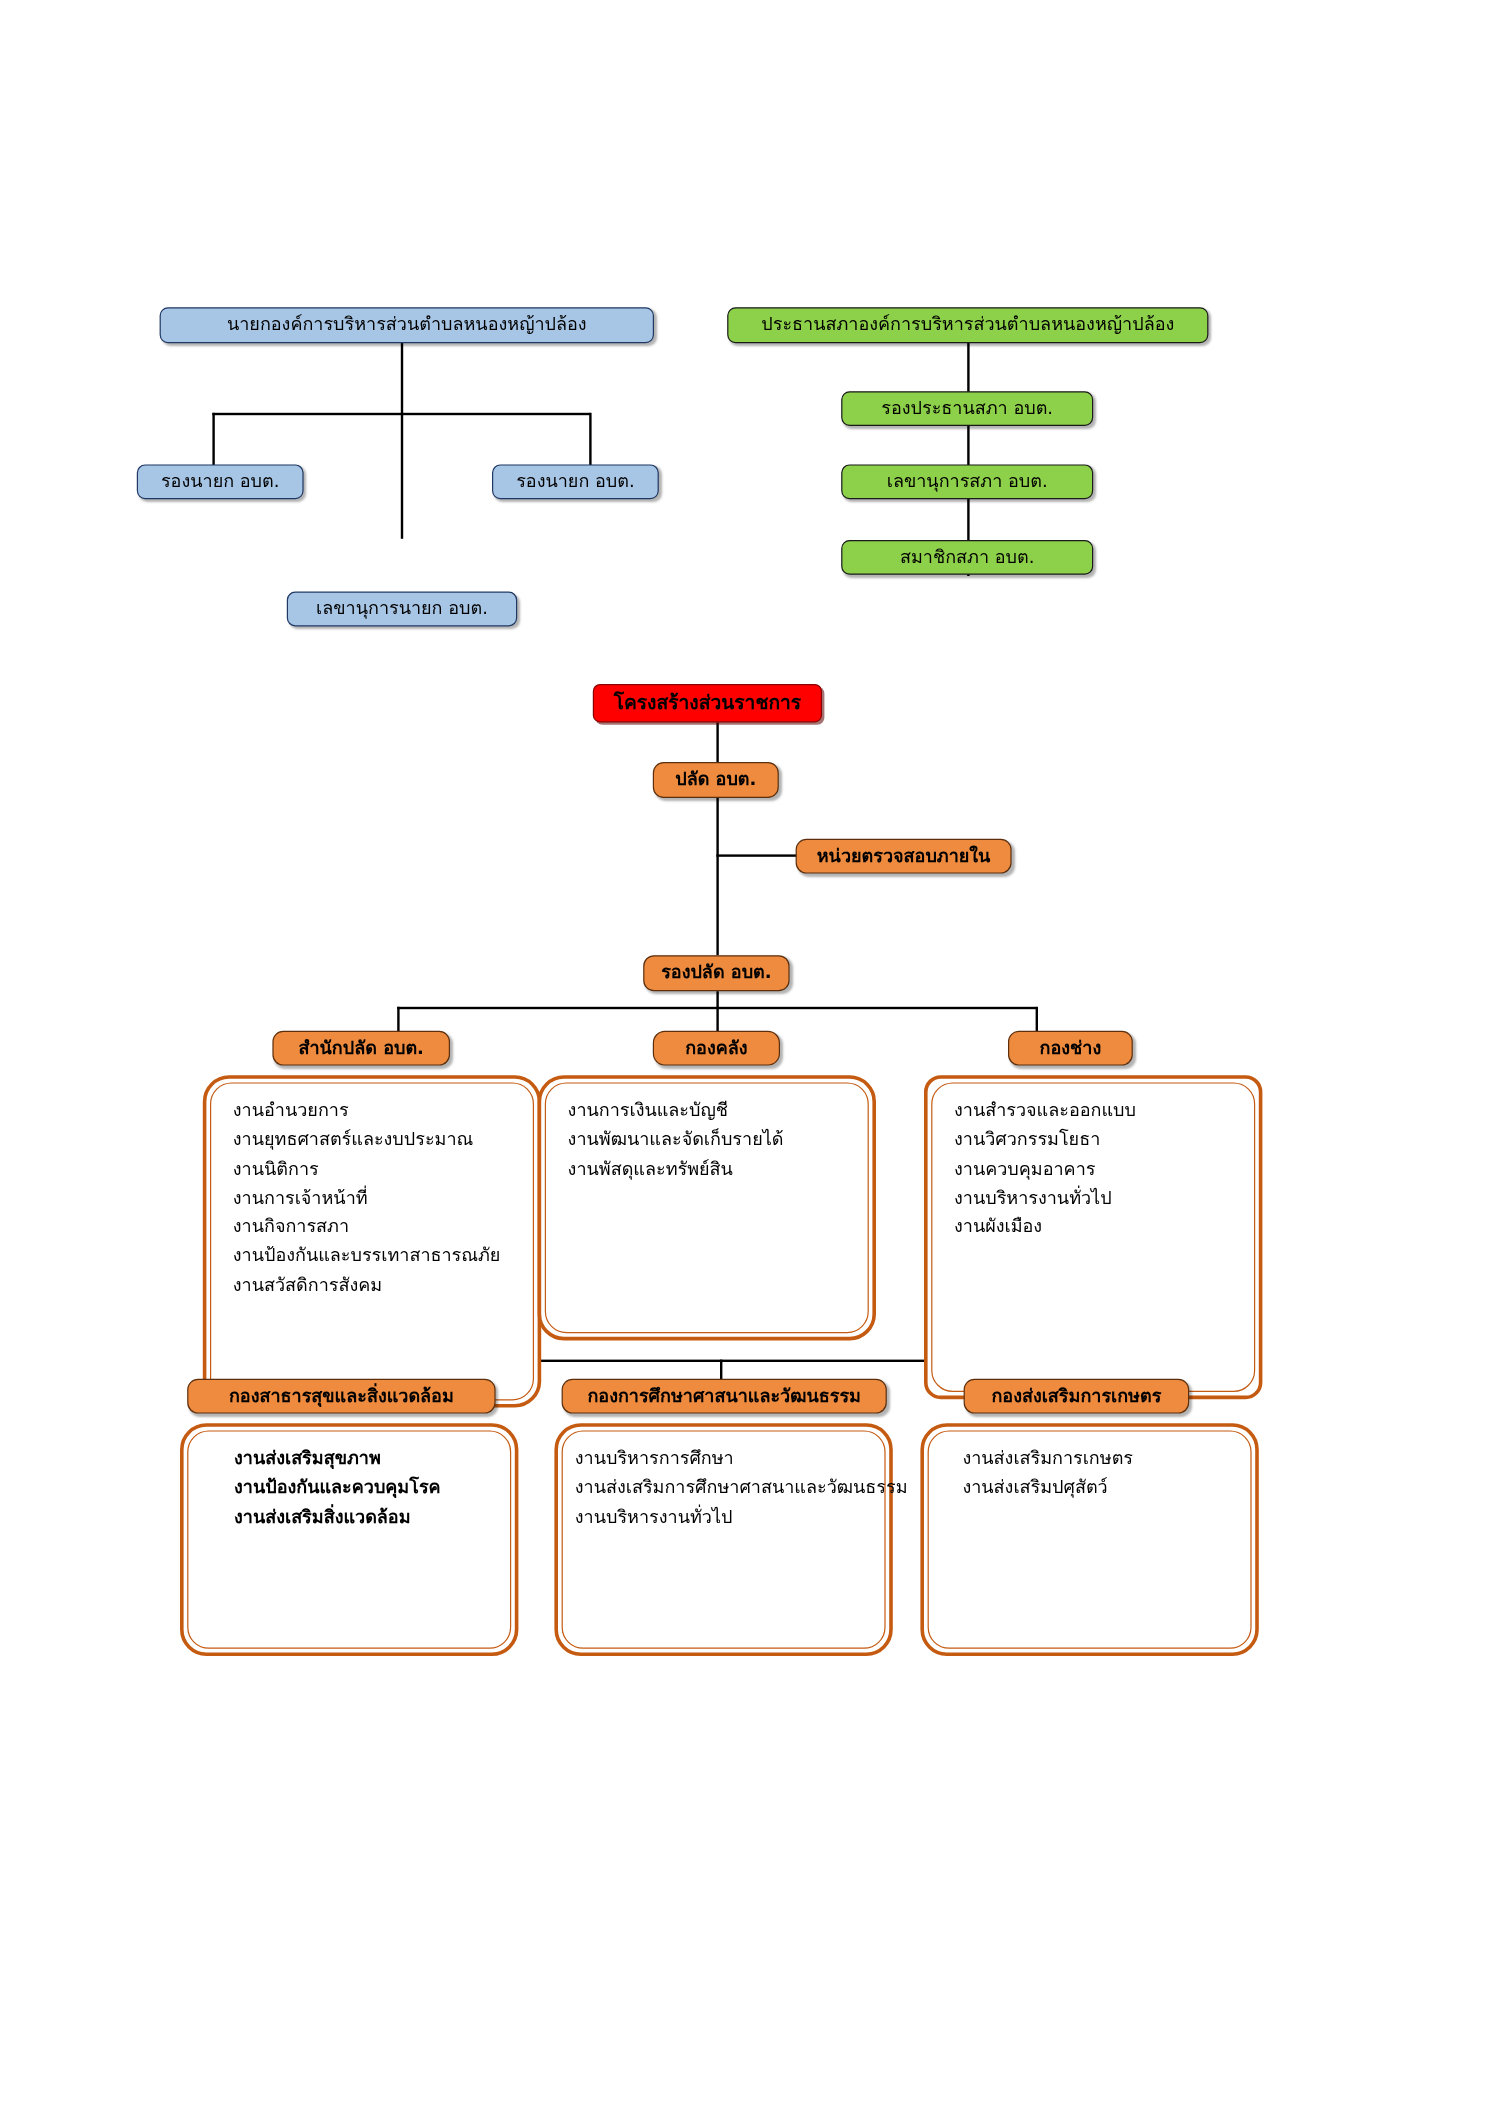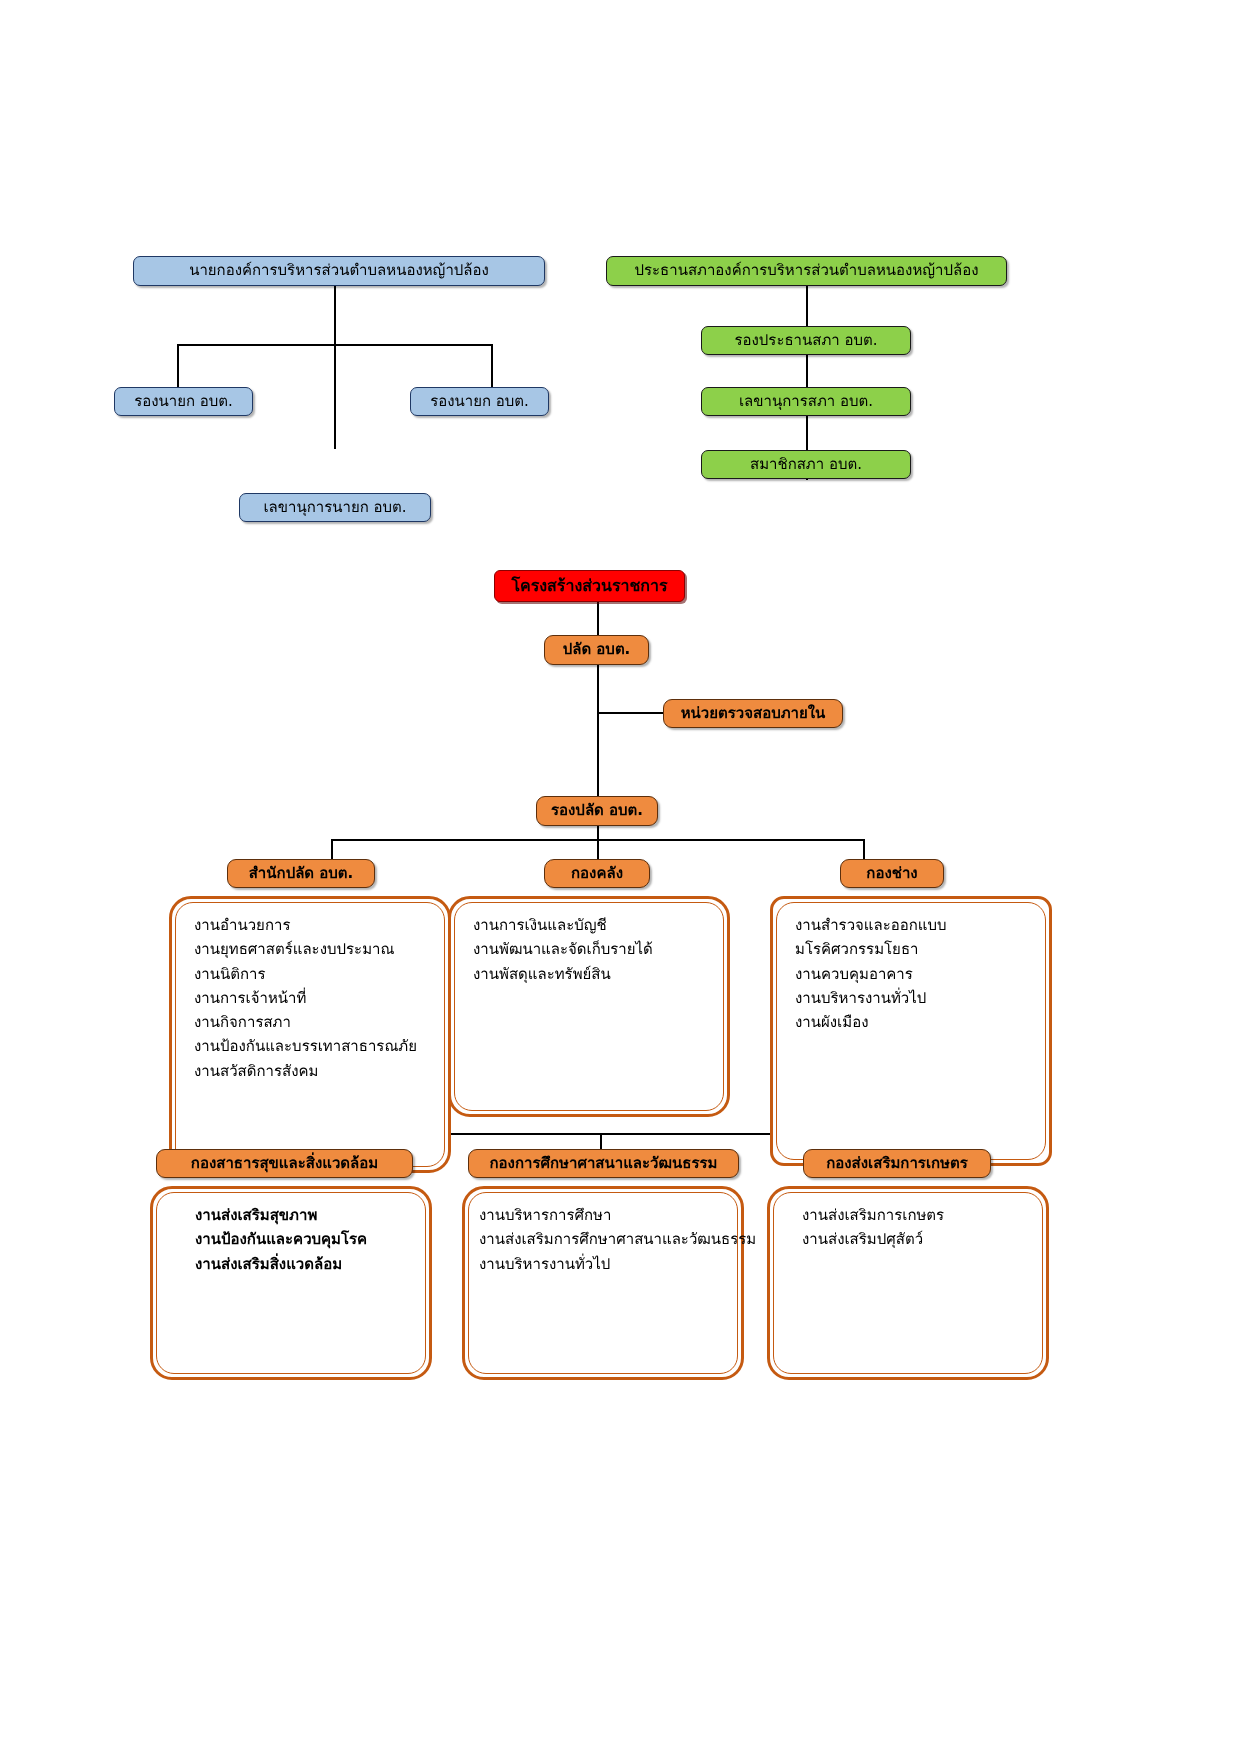--- a/index.html
+++ b/index.html
@@ -158,21 +158,21 @@
     <ul>
       <li>งานการเงินและบัญชี</li>
       <li>งานพัฒนาและจัดเก็บรายได้</li>
       <li>งานพัสดุและทรัพย์สิน</li>
     </ul>
   </div>
 
   <div class="panel" style="left:770px;top:896px;width:282px;height:270px;border-radius:14px;">
     <ul>
       <li>งานสำรวจและออกแบบ</li>
-      <li>มโรคิศวกรรมโยธา</li>
+      <li>งานวิศวกรรมโยธา</li>
       <li>งานควบคุมอาคาร</li>
       <li>งานบริหารงานทั่วไป</li>
       <li>งานผังเมือง</li>
     </ul>
   </div>
 
   <div class="ln h" style="left:285px;top:1133px;width:615px;"></div>
   <div class="ln v" style="left:285px;top:1117px;height:16px;"></div>
   <div class="ln v" style="left:285px;top:1133px;height:17px;"></div>
   <div class="ln v" style="left:600px;top:1133px;height:17px;"></div>

